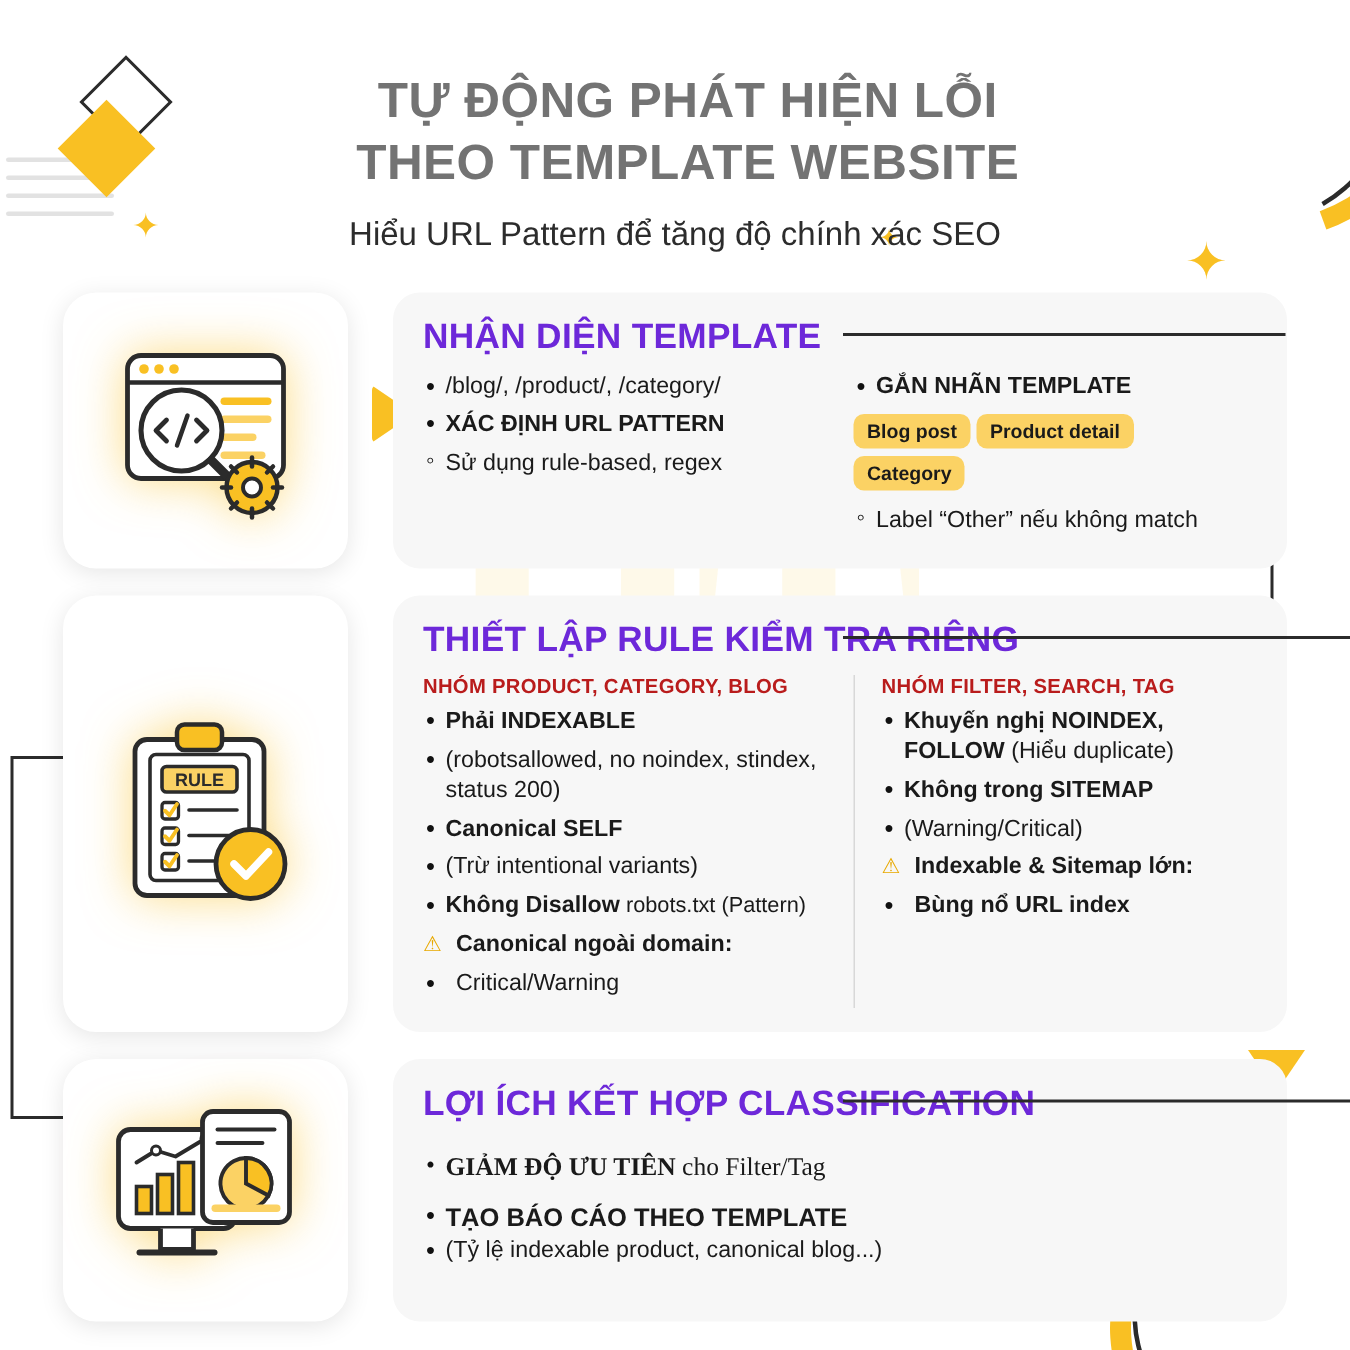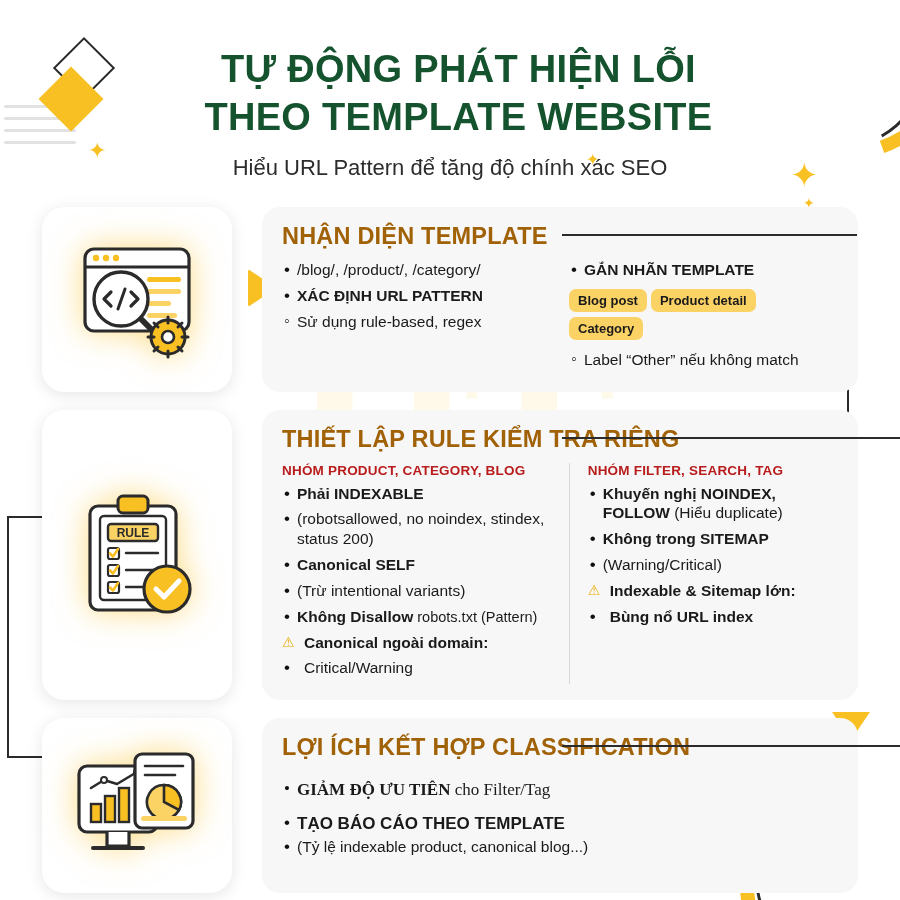--- a/index.html
+++ b/index.html
@@ -97,25 +97,25 @@
   }
 
   
   header {
     position: relative;
     padding-top: 46px;
     text-align: center;
     z-index: 5;
   }
   .title {
-    font-size: 38px;
+    font-size: 33px;
     font-weight: bold;
     letter-spacing: 0.3px;
     line-height: 1.25;
-    color: #14532d;
+    color: #737373;
     padding-left: 17px;
   }
   .subtitle {
     margin-top: 14px;
     font-size: 22px;
     color: #2c2c2c;
   }
 
   
   .flow {
@@ -149,21 +149,21 @@
     padding: 14px 20px 16px 20px;
     position: relative;
   }
 
   .panel-title {
     font-size: 23.5px;
     font-weight: bold;
     letter-spacing: .2px;
     margin: 2px 0 10px 0;
     display: inline-block;
-    color: #a16207;
+    color: #6d28d9;
   }
 
   .cols {
     display: flex;
     gap: 18px;
   }
   .col { flex: 1 1 50%; }
   .col.divider { border-left: 1.5px solid #d8d8d8; padding-left: 18px; }
 
   .col-head {

